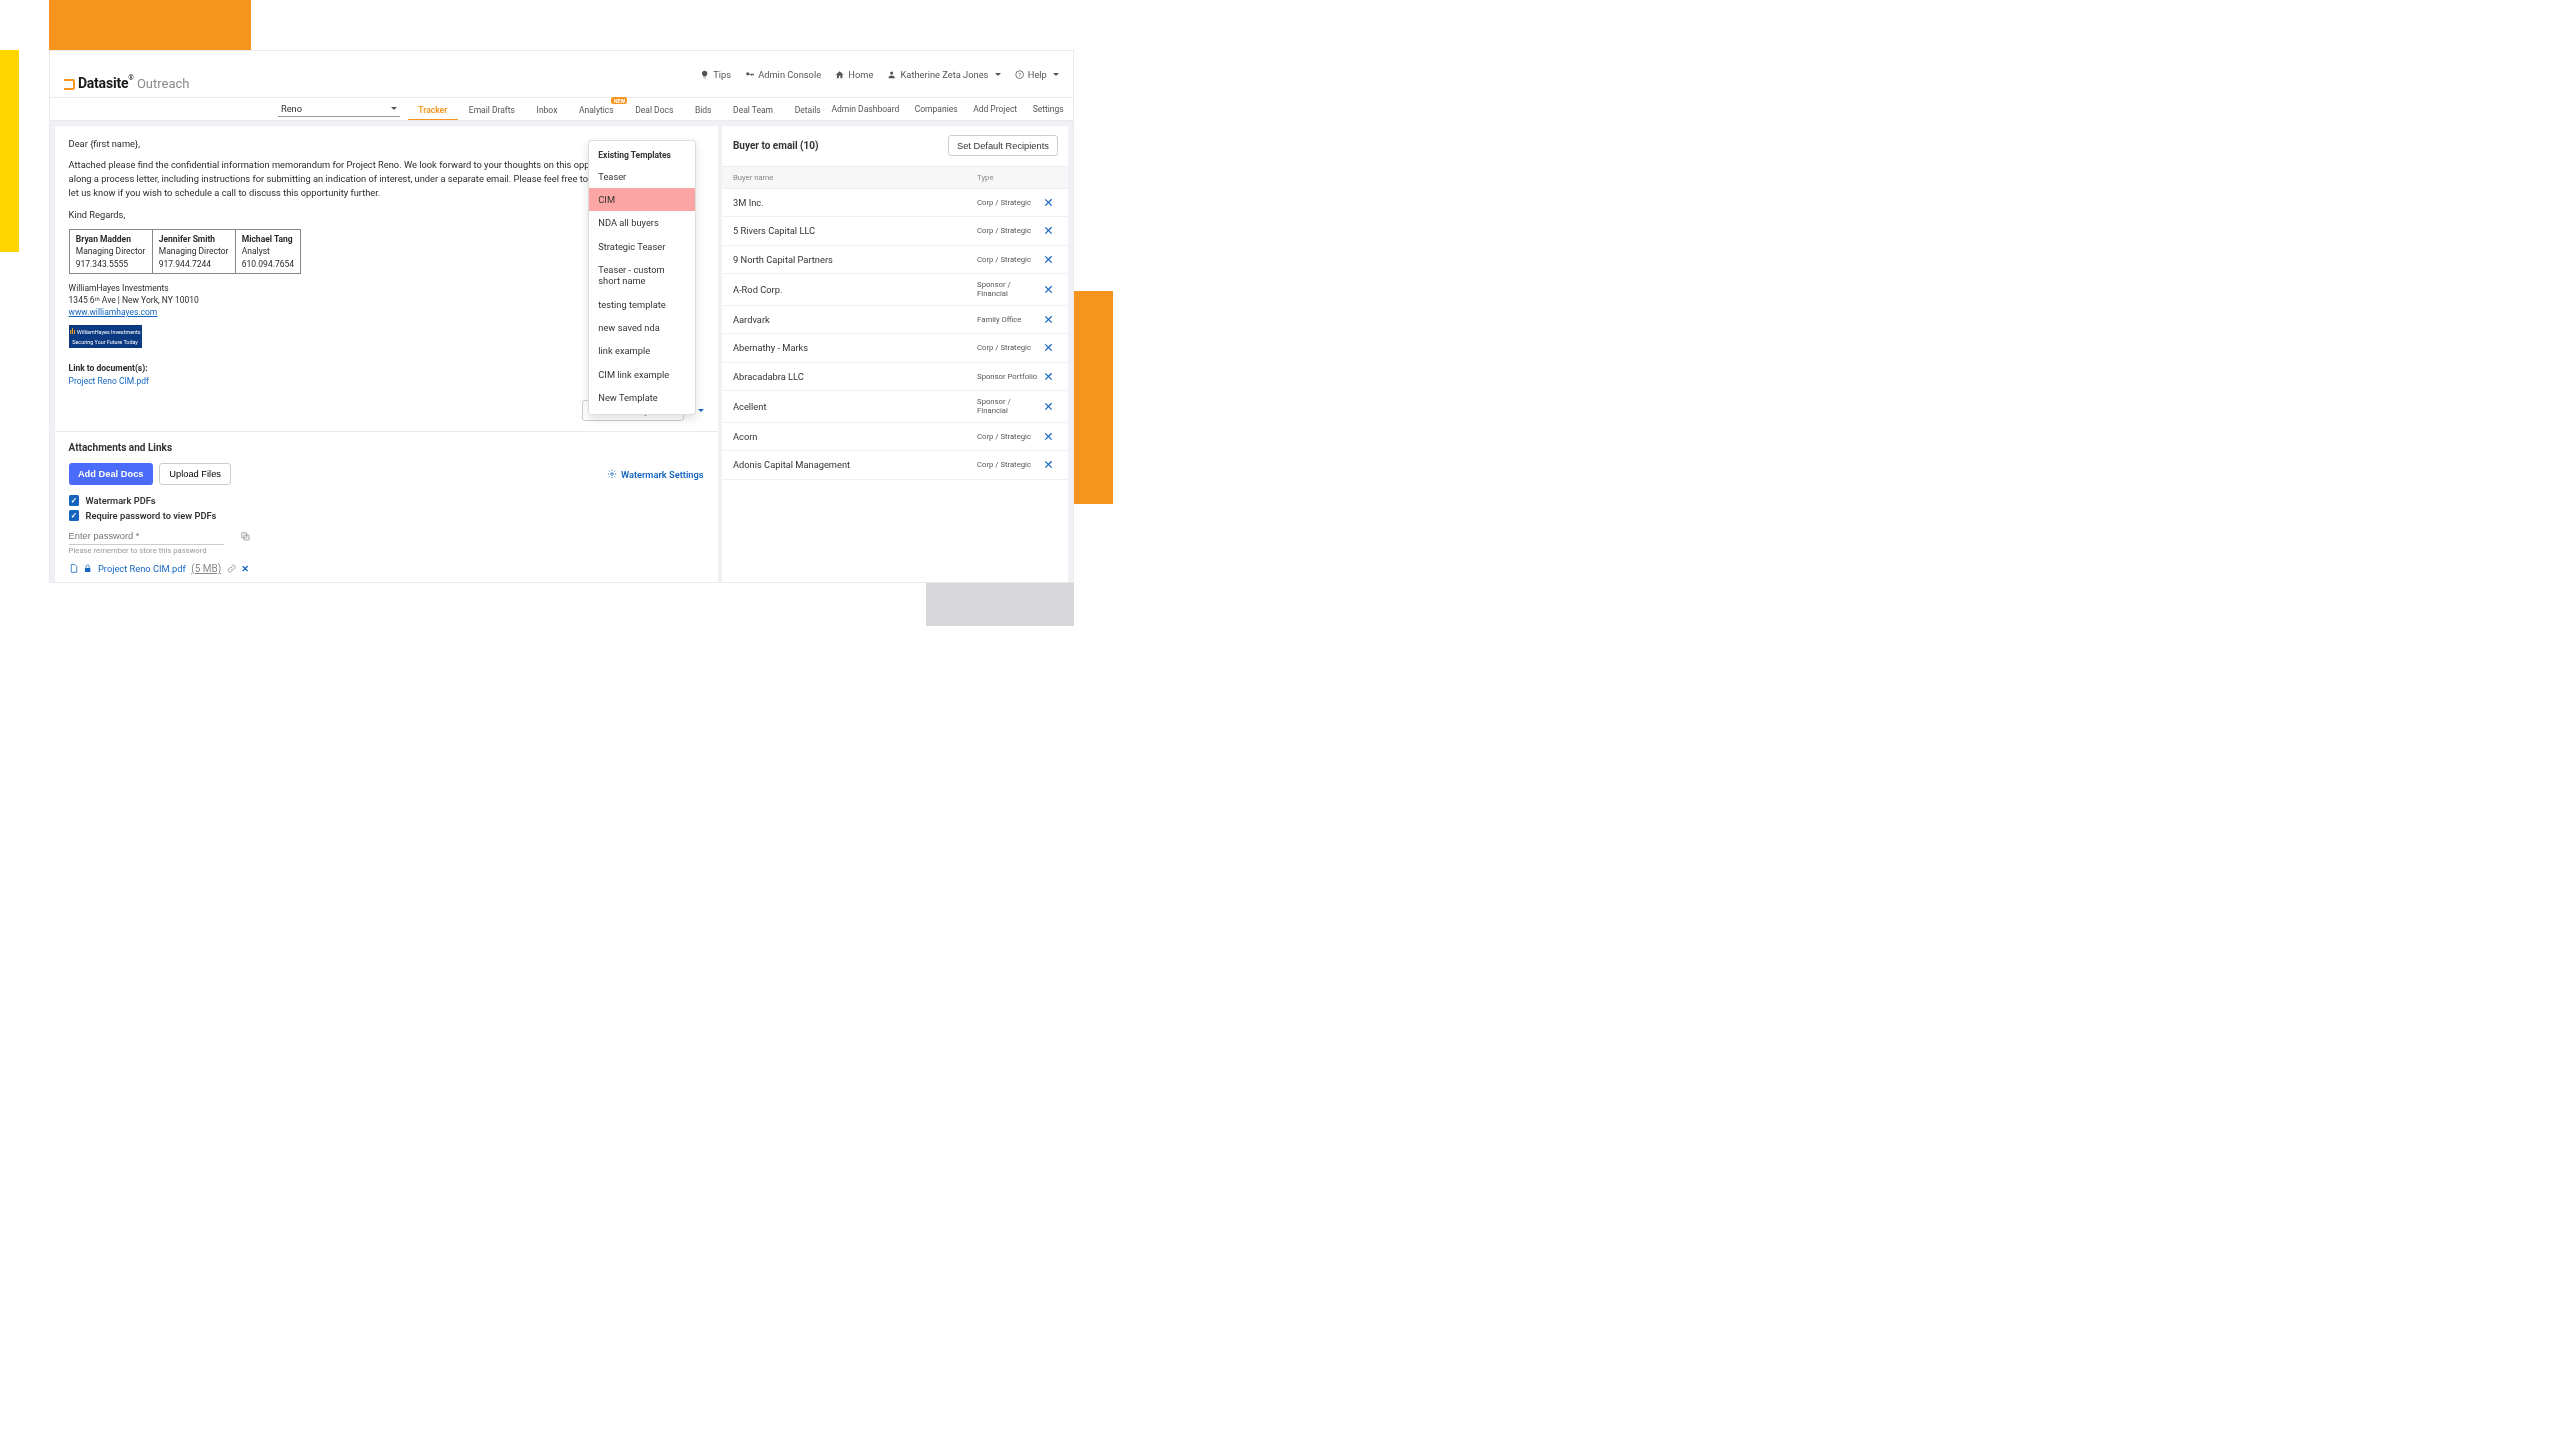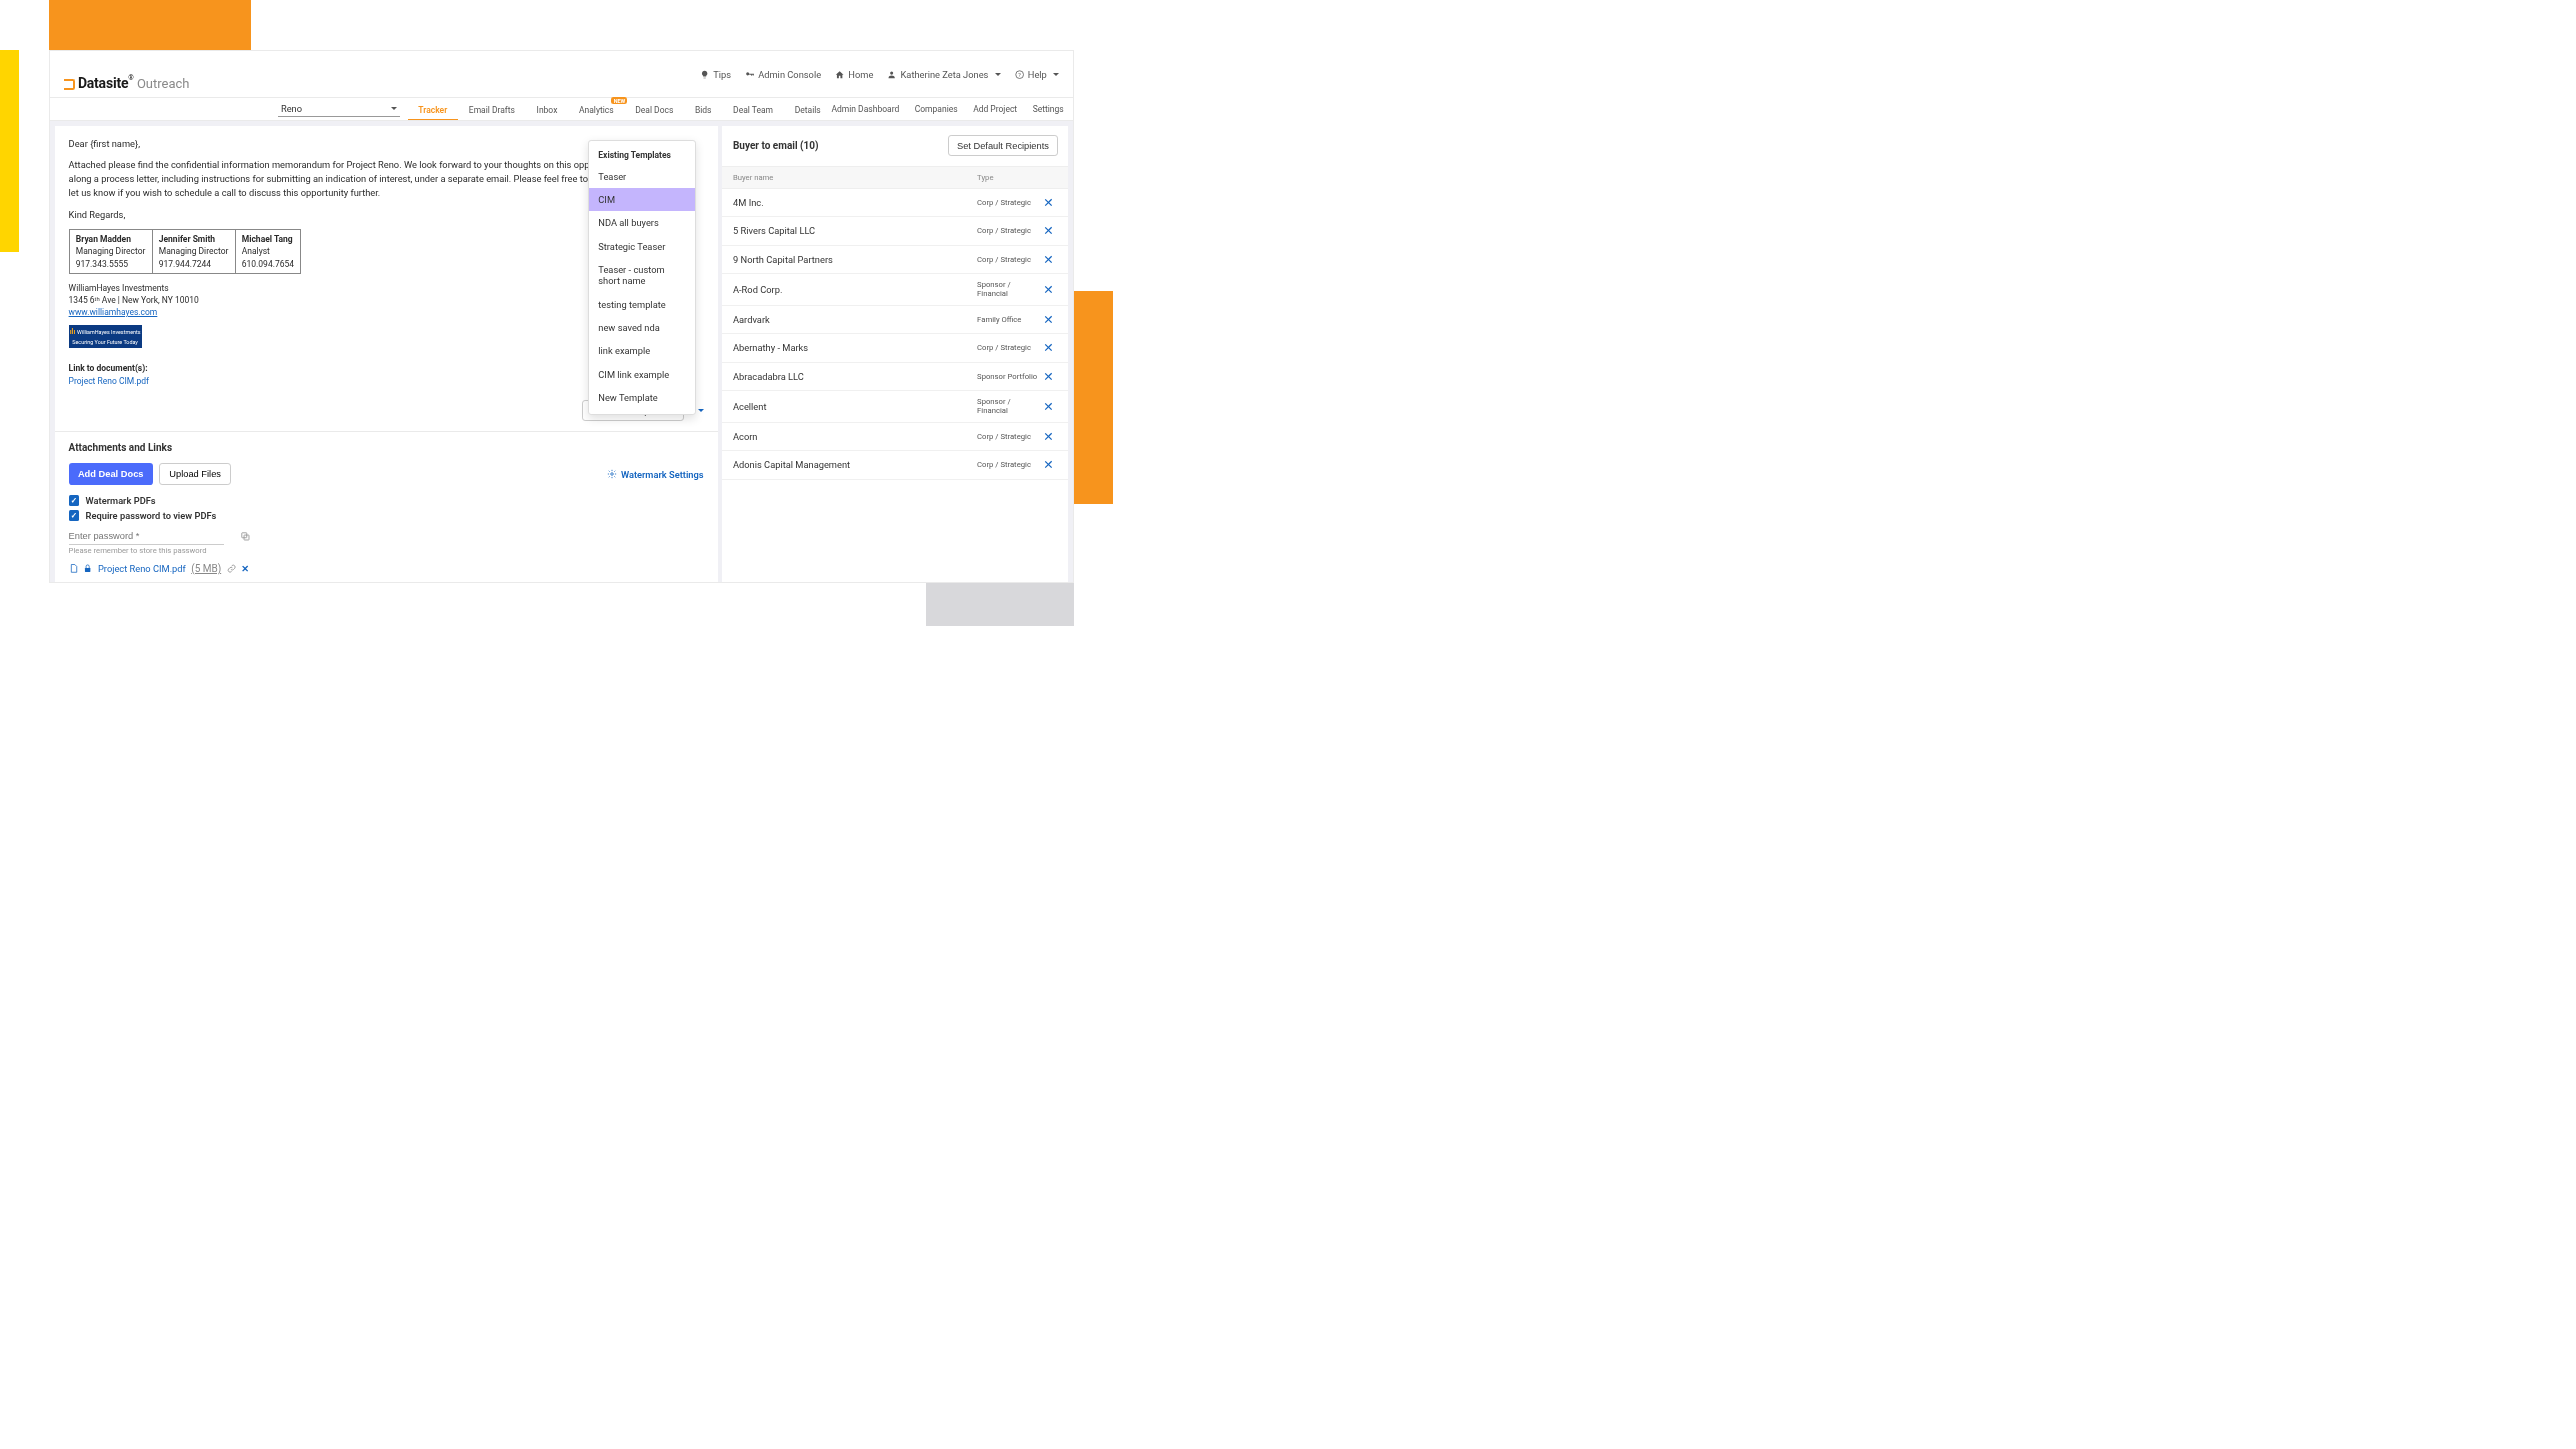--- a/index.html
+++ b/index.html
@@ -58,21 +58,21 @@
 
 .email-footer { display: flex; justify-content: flex-end; align-items: center; padding: 4.6px 14px 9.3px; gap: 7.7px; }
 .btn-outline { border: 0.8px solid #ccc; background: #fff; padding: 4.6px 7.7px; border-radius: 3.1px; font-size: 9.3px; color: #333; display: flex; align-items: center; gap: 4.6px; cursor: pointer; }
 .caret-down-sm { width: 0; height: 0; border-left: 3.1px solid transparent; border-right: 3.1px solid transparent; border-top: 3.1px solid #1565c0; }
 .caret-down-sm-dark { width: 0; height: 0; border-left: 3.1px solid transparent; border-right: 3.1px solid transparent; border-top: 3.1px solid #555; }
 
 
 .template-dd { position: absolute; right: 21.6px; top: 14px; width: 108px; background: #fff; border: 0.8px solid #ddd; border-radius: 3.1px; box-shadow: 0 3.1px 9.3px rgba(0,0,0,.12); z-index: 10; padding: 4.6px 0; font-size: 9.3px; }
 .template-dd .dd-header { font-weight: 700; font-size: 8.5px; padding: 4.6px 9.3px; color: #333; }
 .template-dd .dd-item { padding: 6.2px 9.3px; cursor: pointer; color: #333; }
-.template-dd .dd-item.selected { background: #c4b5fd; }
+.template-dd .dd-item.selected { background: #fca5a5; }
 
 
 .attach-card { padding: 10.8px 14px; border-top: 0.8px solid #eaeaea; }
 .attach-title { font-weight: 700; font-size: 10px; margin-bottom: 9.3px; }
 .attach-row { display: flex; align-items: center; justify-content: space-between; margin-bottom: 9.3px; gap: 12px; }
 .attach-btns { display: flex; gap: 6.2px; }
 .btn-primary { background: #4b6bfb; color: #fff; border: none; padding: 5.4px 9.3px; border-radius: 3.1px; font-size: 9.3px; font-weight: 600; cursor: pointer; }
 .btn-sec { background: #fff; border: 0.8px solid #ccc; padding: 5.4px 9.3px; border-radius: 3.1px; font-size: 9.3px; cursor: pointer; }
 .wm-link { color: #1565c0; font-weight: 600; font-size: 9.3px; display: flex; align-items: center; gap: 3.9px; cursor: pointer; }
 .gear-icon { width: 10px; height: 10px; }
@@ -333,21 +333,21 @@
         <span class="side-title">Buyer to email (10)</span>
         <button class="btn-outline">Set Default Recipients</button>
       </div>
       <div class="col-headers">
         <div class="col-name">Buyer name</div>
         <div class="col-type">Type</div>
         <div class="col-x"></div>
       </div>
       <div id="buyer-list">
           <div class="buyer-row">
-            <div class="buyer-name">4M Inc.</div>
+            <div class="buyer-name">3M Inc.</div>
             <div class="buyer-type">Corp / Strategic</div>
             <div class="buyer-x">✕</div>
           </div>
           <div class="buyer-row">
             <div class="buyer-name">5 Rivers Capital LLC</div>
             <div class="buyer-type">Corp / Strategic</div>
             <div class="buyer-x">✕</div>
           </div>
           <div class="buyer-row">
             <div class="buyer-name">9 North Capital Partners</div>

